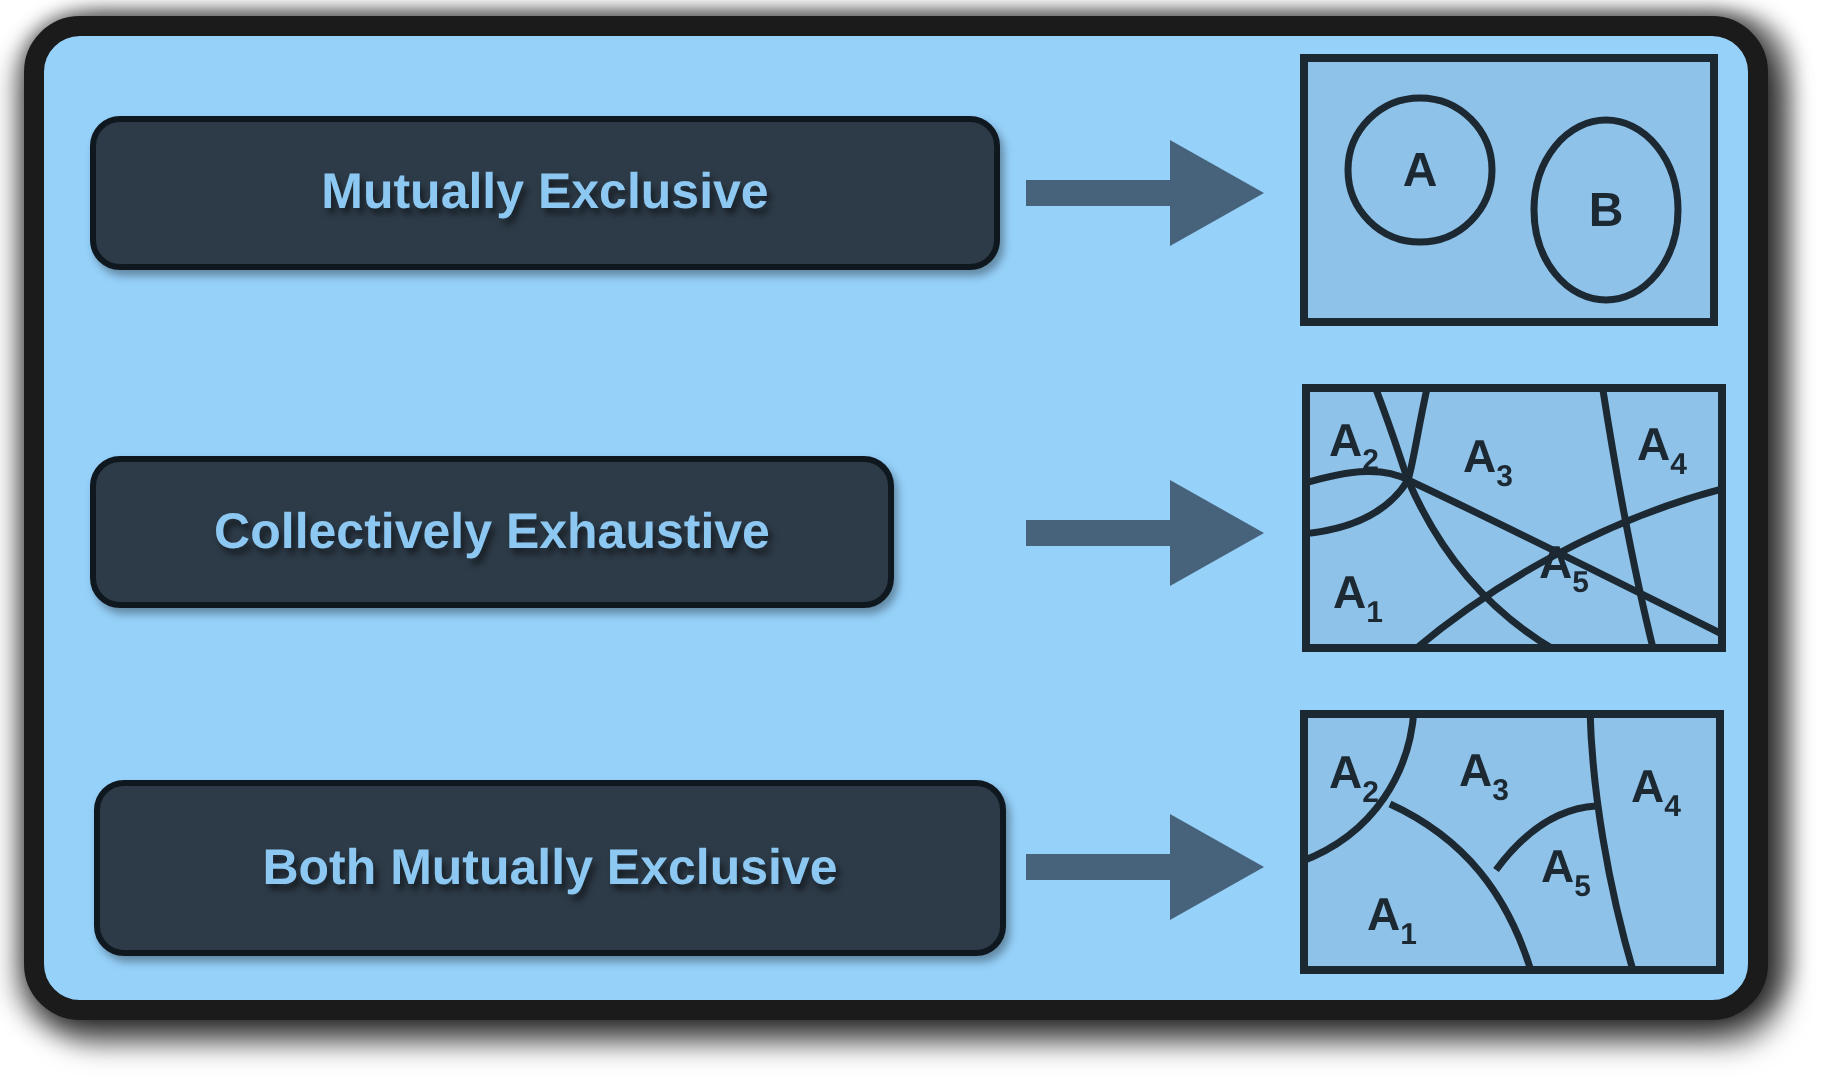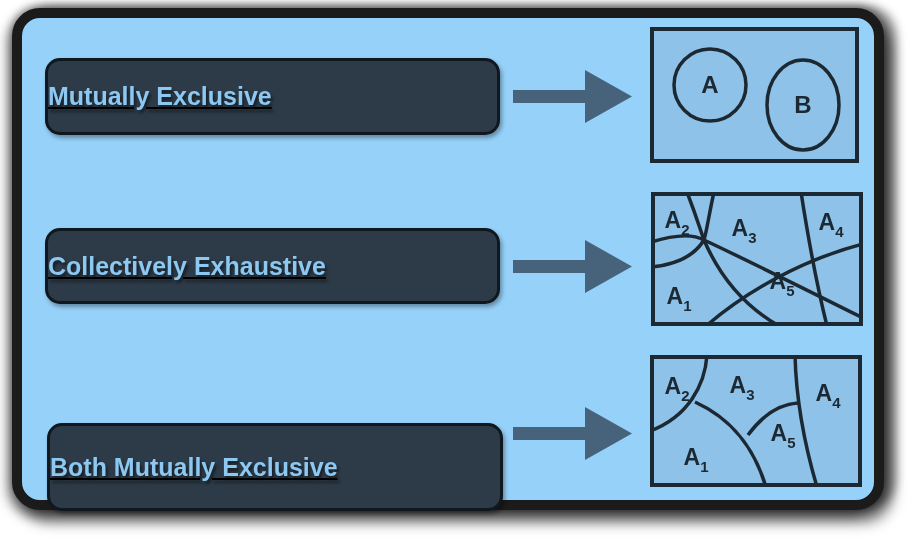--- a/index.html
+++ b/index.html
@@ -21,23 +21,22 @@
     background:var(--canvas-background);
     border:10px solid var(--frame-border);
     border-radius:28px;
     box-shadow:8px 12px 14px rgba(0,0,0,.55),-5px 6px 12px rgba(0,0,0,.45),0 -3px 9px rgba(0,0,0,.40),12px -2px 10px rgba(0,0,0,.40);
   }
   .label-box{
     position:absolute;
     background:var(--label-box-fill);
     border:3px solid var(--label-box-border);
     border-radius:15px;
-    display:flex;flex-direction:column;align-items:flex-start;justify-content:center;
+    display:flex;flex-direction:column;align-items:center;justify-content:center;
     box-shadow:2px 3px 4px rgba(0,0,0,.35);
-    text-decoration:underline;
   }
   .label-line{
     color:var(--label-text);
     font-size:25px;font-weight:bold;line-height:1.32;
     text-shadow:2px 3px 3px rgba(0,0,0,.5);
     white-space:nowrap;
   }
   .arrow{position:absolute;}
   .diagram{position:absolute;}
   .diagram .bg{fill:var(--diagram-box-fill);}
@@ -66,21 +65,21 @@
 
     <svg class="diagram" style="left:628px;top:9px;" width="209" height="136" viewBox="0 0 209 136">
       <rect class="bg" x="0" y="0" width="209" height="136"></rect>
       <circle cx="60" cy="58" r="36" fill="none" stroke="var(--diagram-stroke)" stroke-width="3.5"></circle>
       <ellipse cx="153" cy="78" rx="36" ry="45" fill="none" stroke="var(--diagram-stroke)" stroke-width="3.5"></ellipse>
       <text class="setletter" x="60" y="66">A</text>
       <text class="setletter" x="153" y="86">B</text>
       <rect class="edge" x="2" y="2" width="205" height="132"></rect>
     </svg>
 
-    <div class="label-box" style="left:23px;top:210px;width:455px;height:76px;">
+    <div class="label-box" style="left:23px;top:210px;width:402px;height:76px;">
       <div class="label-line">Collectively Exhaustive</div>
     </div>
 
     <svg class="arrow" style="left:491px;top:222px;" width="119" height="53" viewBox="0 0 119 53">
       <polygon points="0,20 72,20 72,0 119,26.5 72,53 72,33 0,33" fill="var(--arrow-fill)"></polygon>
     </svg>
 
     <svg class="diagram" style="left:629px;top:174px;" width="212" height="134" viewBox="0 0 212 134">
       <rect class="bg" x="0" y="0" width="212" height="134"></rect>
       <path class="curve" d="M 36,0 C 46,26 50,40 53,48 C 72,92 100,118 128,134"></path>
@@ -89,21 +88,21 @@
       <path class="curve" d="M 55,134 C 95,100 150,68 212,52"></path>
       <path class="curve" d="M 150,0 C 157,45 165,90 176,134"></path>
       <text x="26" y="36"><tspan>A</tspan><tspan class="sub" dy="7">2</tspan></text>
       <text x="93" y="44"><tspan>A</tspan><tspan class="sub" dy="7">3</tspan></text>
       <text x="180" y="38"><tspan>A</tspan><tspan class="sub" dy="7">4</tspan></text>
       <text x="28" y="112"><tspan>A</tspan><tspan class="sub" dy="7">1</tspan></text>
       <text x="131" y="97"><tspan>A</tspan><tspan class="sub" dy="7">5</tspan></text>
       <rect class="edge" x="2" y="2" width="208" height="130"></rect>
     </svg>
 
-    <div class="label-box" style="left:25px;top:372px;width:456px;height:88px;margin-top:33px;">
+    <div class="label-box" style="left:25px;top:372px;width:456px;height:88px;">
       <div class="label-line">Both Mutually Exclusive</div>
     </div>
 
     <svg class="arrow" style="left:491px;top:389px;" width="119" height="53" viewBox="0 0 119 53">
       <polygon points="0,20 72,20 72,0 119,26.5 72,53 72,33 0,33" fill="var(--arrow-fill)"></polygon>
     </svg>
 
     <svg class="diagram" style="left:628px;top:337px;" width="212" height="132" viewBox="0 0 212 132">
       <rect class="bg" x="0" y="0" width="212" height="132"></rect>
       <path class="curve" d="M 57,0 C 55,30 38,62 0,76"></path>

